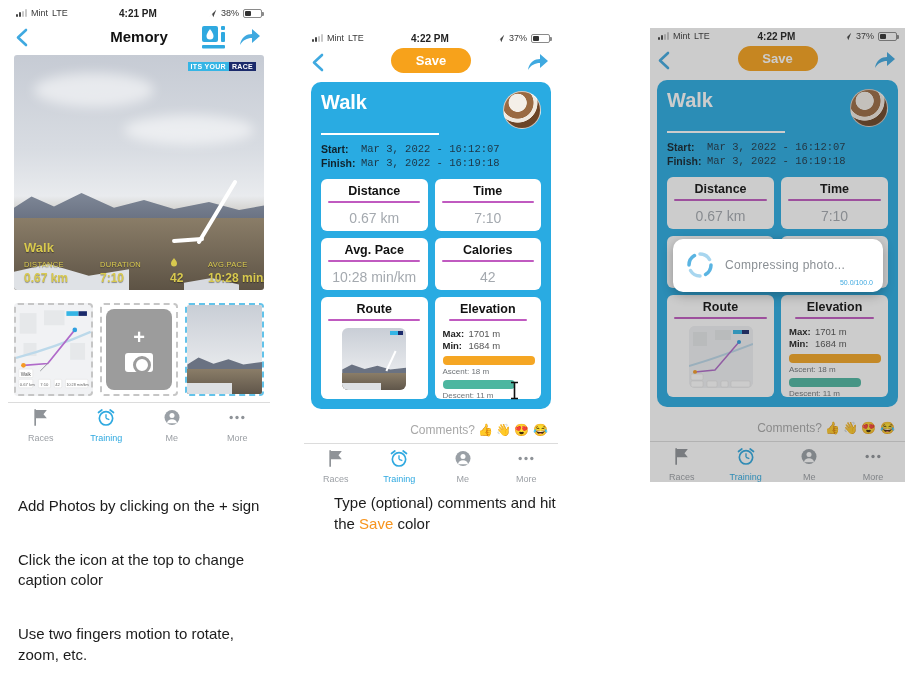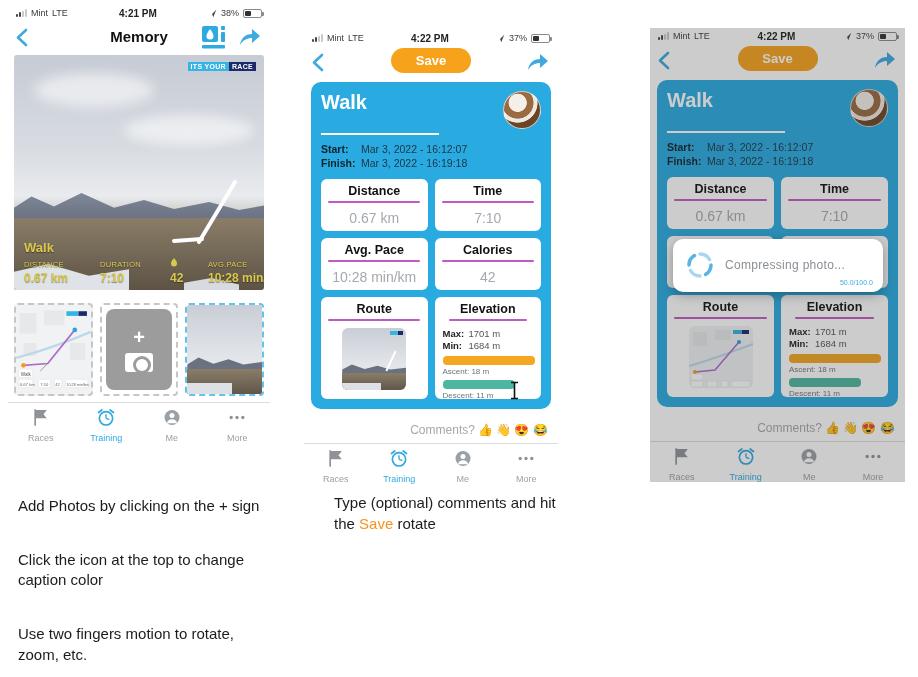--- a/index.html
+++ b/index.html
@@ -70,21 +70,21 @@
   
   .savebtn { position:absolute; left:50%; top:2px; transform:translateX(-50%); width:80px; height:25px; background:#F7A21B; border:none; border-radius:13px; color:#fff; font-weight:bold; font-size:13px; font-family:inherit; }
   .bluecard { margin:4px 7px 0; background:#29ABE2; border-radius:10px; padding:9px 10px 10px; }
   .ac-head { display:flex; justify-content:space-between; align-items:flex-start; }
   .ac-title { color:#fff; font-size:20px; font-weight:bold; }
   .avatar { width:38px; height:38px; border-radius:50%; border:1px solid rgba(255,255,255,.7);
             background:radial-gradient(circle at 38% 30%, #f4efe8 0 26%, #9a6a42 28% 46%, #f0e9df 48% 58%, #6b4426 60% 78%, #3c2614 80%); }
   .ac-rule { width:118px; height:2px; background:#fff; margin:4px 0 7px; }
   .ac-row { display:flex; font-size:10.5px; line-height:14px; }
   .ac-lab { font-weight:bold; color:#10222b; width:40px; }
-  .ac-val { color:#1d3444; }
+  .ac-val { color:#1d3444;font-family:Liberation Mono, monospace; }
   .statgrid { display:grid; grid-template-columns:1fr 1fr; grid-template-rows:52px 52px 102px; gap:7px; margin-top:9px; }
   .scell { background:#fff; border-radius:6px; text-align:center; padding-top:5px; overflow:hidden; }
   .scell .t { font-size:12.5px; font-weight:bold; color:#111; }
   .scell .u { width:86%; height:2px; background:#C05AC0; margin:3px auto 7px; border-radius:1px; }
   .scell .v { font-size:14px; color:#A4A9AF; }
   .rthumb { width:64px; height:62px; margin:2px auto 0; border-radius:6px; position:relative; overflow:hidden; }
   .ecell { text-align:left; padding:5px 8px 9px; }
   .ecell .t, .ecell .u { text-align:center; }
   .ec-row { display:flex; font-size:9.5px; line-height:12px; }
   .ec-lab { font-weight:bold; color:#222; width:26px; }
@@ -596,17 +596,17 @@
     </div>
   </div>
 
   <div class="cap" style="left:18px; top:496px; width:258px;">
     <p>Add Photos by clicking on the + sign</p>
     <p>Click the icon at the top to change caption color</p>
     <p>Use two fingers motion to rotate, zoom, etc.</p>
   </div>
 
   <div class="cap" style="left:334px; top:493px; width:232px;">
-    <p><span>Type (optional) comments and hit the </span><span class="save-hl">Save</span><span> rotate</span></p>
+    <p><span>Type (optional) comments and hit the </span><span class="save-hl">Save</span><span> color</span></p>
   </div>
 
 
 </div>
 
 </body></html>

